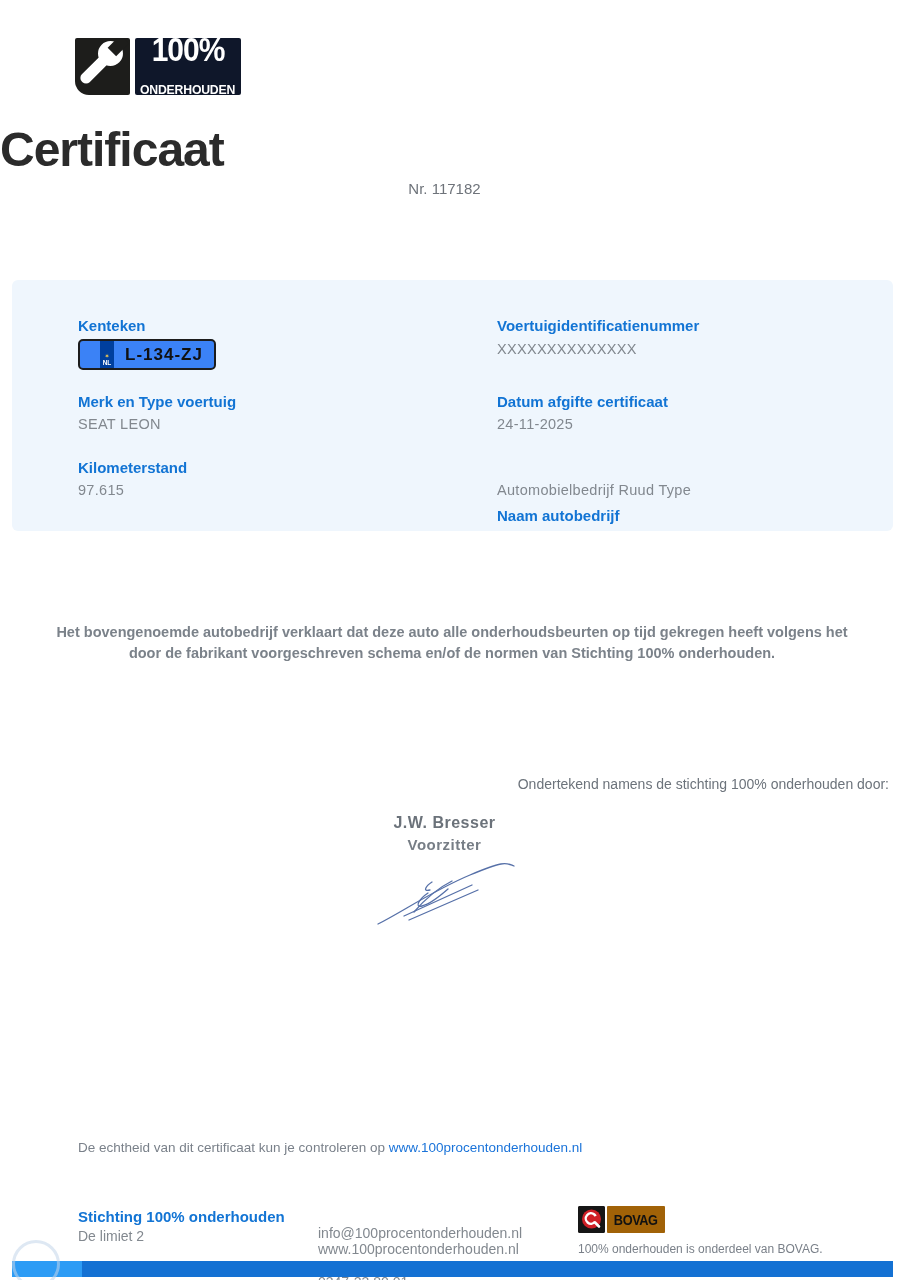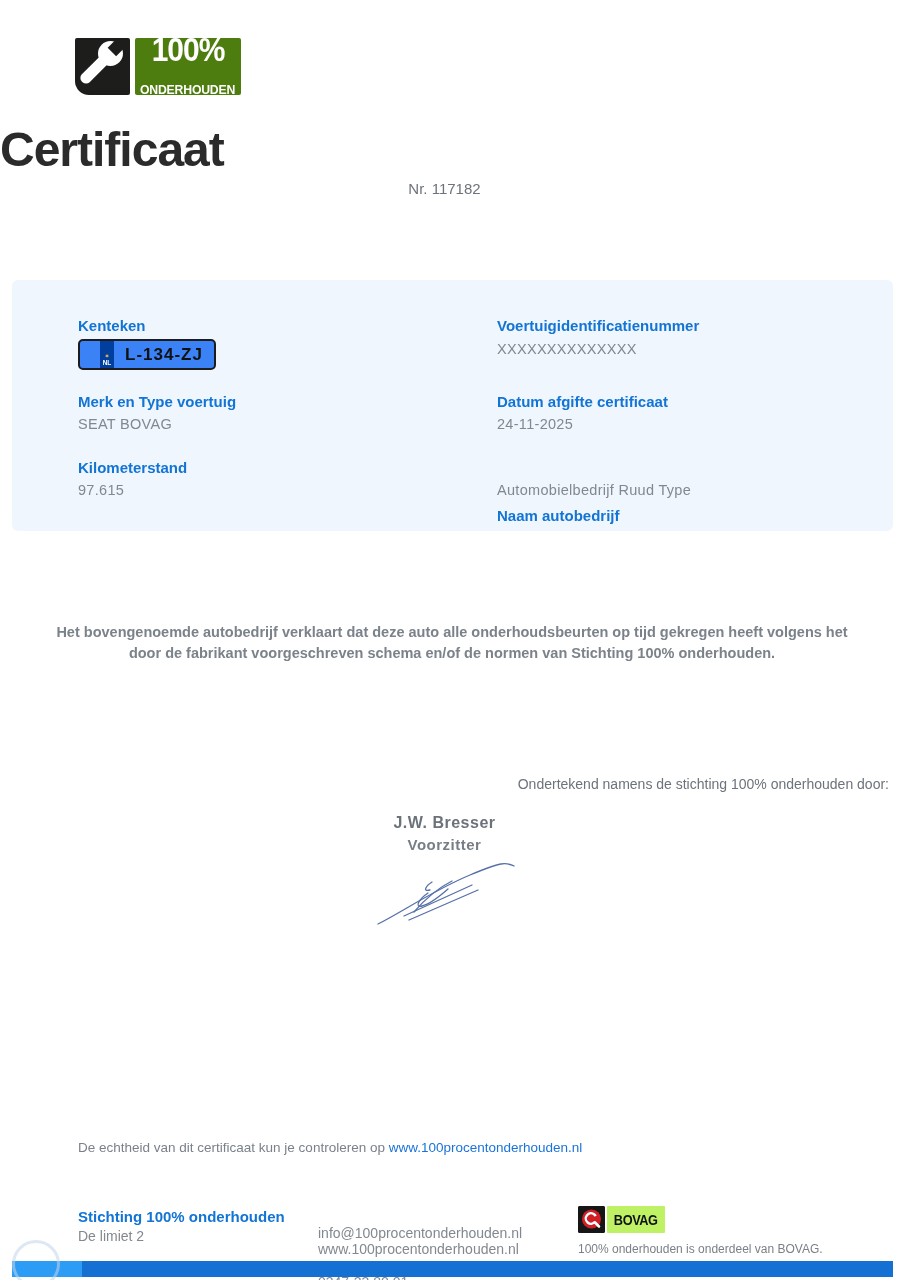--- a/index.html
+++ b/index.html
@@ -3,21 +3,21 @@
 <meta charset="utf-8">
 <style>
   html,body{margin:0;padding:0;background:#ffffff;}
   .page{position:relative;width:905px;height:1280px;background:#ffffff;overflow:hidden;
         font-family:"Liberation Sans", sans-serif;}
 
   
   .logo{position:absolute;left:75px;top:38px;display:flex;gap:5px;}
   .logo-wrench{width:55px;height:57px;background:#1d1d1b;border-radius:2px 2px 2px 14px;
                overflow:hidden;position:relative;}
-  .logo-textblock{width:106px;height:57px;background:#4d7c0f;border-radius:2px;
+  .logo-textblock{width:106px;height:57px;background:#0f172a;border-radius:2px;
                   color:#fff;display:flex;flex-direction:column;align-items:center;
                   justify-content:center;padding:0 2px;box-sizing:border-box;gap:17px;}
   .logo-100{font-size:30px;font-weight:bold;line-height:0.95;letter-spacing:-1px;
             transform:scaleY(1.08);}
   .logo-sub{font-size:12.5px;font-weight:bold;letter-spacing:-0.2px;margin-top:2px;
             transform:scaleX(0.98);white-space:nowrap;}
 
   
   .title{position:absolute;left:0;top:122px;width:889px;
          font-size:48px;font-weight:bold;color:#2b2b2b;letter-spacing:-1px;}
@@ -60,21 +60,21 @@
   
   .f-org{position:absolute;left:78px;top:1208px;font-size:15px;font-weight:bold;color:#1274d4;}
   .f-addr1{position:absolute;left:78px;top:1228px;font-size:14px;color:#82888f;}
   .f-addr2{position:absolute;left:78px;top:1244px;font-size:14px;color:#82888f;margin-top:36px;}
   .f-phone{position:absolute;left:318px;top:1274px;font-size:14px;color:#82888f;}
   .f-email{position:absolute;left:318px;top:1225px;font-size:14px;color:#82888f;}
   .f-web{position:absolute;left:318px;top:1241px;font-size:14px;color:#82888f;}
 
   .bovag{position:absolute;left:578px;top:1206px;display:flex;gap:2px;align-items:center;}
   .bovag-sq{width:27px;height:27px;background:#161616;position:relative;border-radius:2px;}
-  .bovag-yellow{width:58px;height:27px;background:#bef264;display:flex;align-items:center;
+  .bovag-yellow{width:58px;height:27px;background:#a16207;display:flex;align-items:center;
                 justify-content:center;border-radius:1px;}
   .bovag-word{font-size:15px;font-weight:bold;color:#111;transform:scaleX(0.85);letter-spacing:-0.5px;}
   .bovag-note{position:absolute;left:578px;top:1242px;font-size:12px;color:#7a8089;}
 
   
   .bar{position:absolute;left:12px;right:12px;top:1261px;height:16px;background:#1471d3;}
   .bar-light{position:absolute;left:0;top:0;width:70px;height:16px;background:#2d9cf5;}
   .watermark-circle{position:absolute;left:12px;top:1240px;width:42px;height:42px;
                     border:3px solid rgba(195,214,233,0.55);border-radius:50%;z-index:3;}
 </style>
@@ -110,21 +110,21 @@
       <div class="plate-stars">✶</div>
       <div class="plate-nl">NL</div>
     </div>
     <div class="plate-num">L-134-ZJ</div>
   </div>
 
   <div class="fld-label" style="left:497px;top:317px;">Voertuigidentificatienummer</div>
   <div class="fld-value" style="left:497px;top:341px;">XXXXXXXXXXXXXX</div>
 
   <div class="fld-label" style="left:78px;top:393px;">Merk en Type voertuig</div>
-  <div class="fld-value" style="left:78px;top:416px;">SEAT BOVAG</div>
+  <div class="fld-value" style="left:78px;top:416px;">SEAT LEON</div>
 
   <div class="fld-label" style="left:497px;top:393px;">Datum afgifte certificaat</div>
   <div class="fld-value" style="left:497px;top:416px;">24-11-2025</div>
 
   <div class="fld-label" style="left:78px;top:459px;">Kilometerstand</div>
   <div class="fld-value" style="left:78px;top:482px;">97.615</div>
 
   <div class="fld-label" style="left:497px;top:459px;margin-top:48px;">Naam autobedrijf</div>
   <div class="fld-value" style="left:497px;top:482px;">Automobielbedrijf Ruud Type</div>
 

